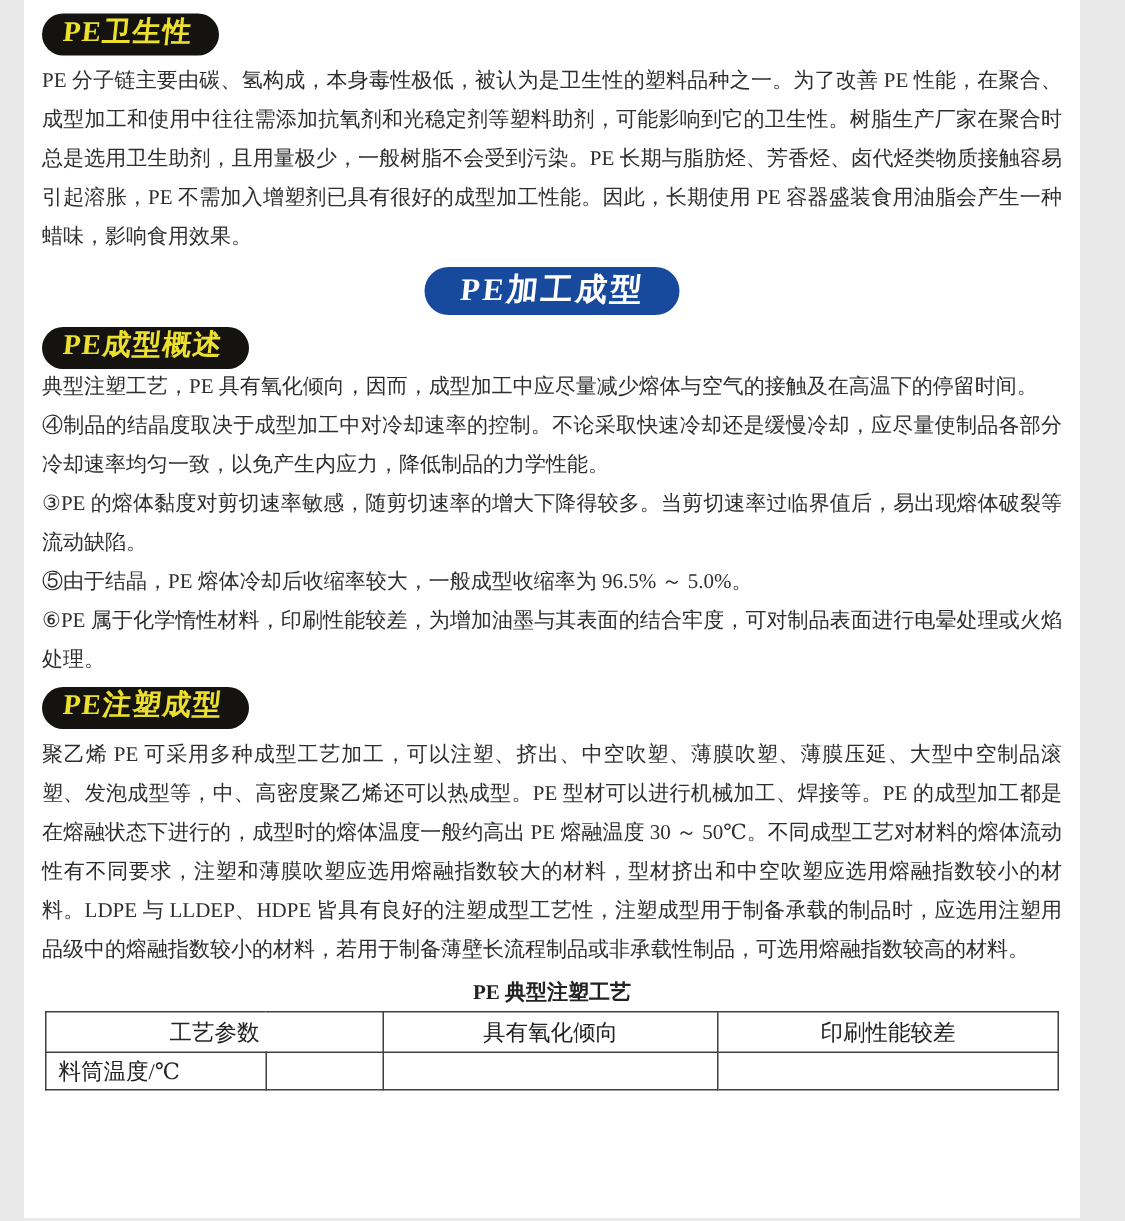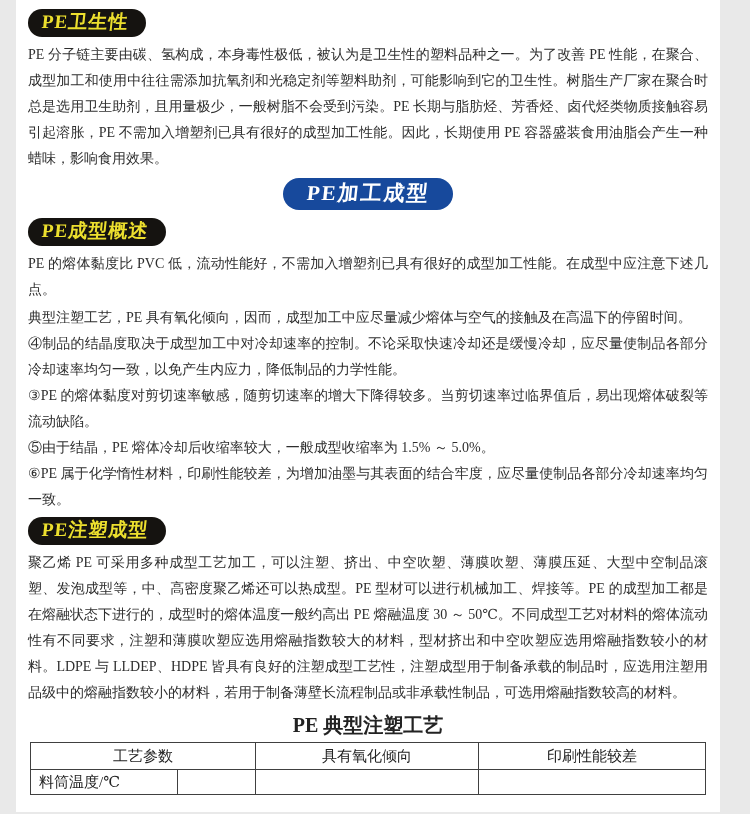--- a/index.html
+++ b/index.html
@@ -46,21 +46,21 @@
     font-size:14px;
     line-height:26px;
     text-align:justify;
     color:#2e2e2e;
   }
   p.pt { margin:0; }
   .sec { margin-top:4px; }
   .tbl-title {
     text-align:center;
     font-weight:bold;
-    font-size:20px;
+    font-size:14px;
     color:#222;
     margin:6px 0 3px 0;
   }
   table.process {
     border-collapse:collapse;
     margin:0 auto;
     width:676px;
     table-layout:fixed;
   }
   table.process th, table.process td {
@@ -96,26 +96,25 @@
     <span class="badge"><span class="slant">PE卫生性</span></span>
     <p class="body-text">PE 分子链主要由碳、氢构成，本身毒性极低，被认为是卫生性的塑料品种之一。为了改善 PE 性能，在聚合、成型加工和使用中往往需添加抗氧剂和光稳定剂等塑料助剂，可能影响到它的卫生性。树脂生产厂家在聚合时总是选用卫生助剂，且用量极少，一般树脂不会受到污染。PE 长期与脂肪烃、芳香烃、卤代烃类物质接触容易引起溶胀，PE 不需加入增塑剂已具有很好的成型加工性能。因此，长期使用 PE 容器盛装食用油脂会产生一种蜡味，影响食用效果。</p>
   </div>
 
   <div class="badge-center-wrap">
     <span class="badge-center"><span class="slant">PE加工成型</span></span>
   </div>
 
   <div class="sec">
     <span class="badge"><span class="slant">PE成型概述</span></span>
-    <p class="body-text">PE 的熔体黏度比 PVC 低，流动性能好，不需加入增塑剂已具有很好的成型加工性能。在成型中应注意下述几点。</p>
     <p class="body-text pt">典型注塑工艺，PE 具有氧化倾向，因而，成型加工中应尽量减少熔体与空气的接触及在高温下的停留时间。</p>
     <p class="body-text pt">④制品的结晶度取决于成型加工中对冷却速率的控制。不论采取快速冷却还是缓慢冷却，应尽量使制品各部分冷却速率均匀一致，以免产生内应力，降低制品的力学性能。</p>
     <p class="body-text pt">③PE 的熔体黏度对剪切速率敏感，随剪切速率的增大下降得较多。当剪切速率过临界值后，易出现熔体破裂等流动缺陷。</p>
-    <p class="body-text pt">⑤由于结晶，PE 熔体冷却后收缩率较大，一般成型收缩率为 1.5% ～ 5.0%。</p>
-    <p class="body-text pt">⑥PE 属于化学惰性材料，印刷性能较差，为增加油墨与其表面的结合牢度，应尽量使制品各部分冷却速率均匀一致。</p>
+    <p class="body-text pt">⑤由于结晶，PE 熔体冷却后收缩率较大，一般成型收缩率为 96.5% ～ 5.0%。</p>
+    <p class="body-text pt">⑥PE 属于化学惰性材料，印刷性能较差，为增加油墨与其表面的结合牢度，可对制品表面进行电晕处理或火焰处理。</p>
   </div>
 
   <div class="sec">
     <span class="badge"><span class="slant">PE注塑成型</span></span>
     <p class="body-text">聚乙烯 PE 可采用多种成型工艺加工，可以注塑、挤出、中空吹塑、薄膜吹塑、薄膜压延、大型中空制品滚塑、发泡成型等，中、高密度聚乙烯还可以热成型。PE 型材可以进行机械加工、焊接等。PE 的成型加工都是在熔融状态下进行的，成型时的熔体温度一般约高出 PE 熔融温度 30 ～ 50℃。不同成型工艺对材料的熔体流动性有不同要求，注塑和薄膜吹塑应选用熔融指数较大的材料，型材挤出和中空吹塑应选用熔融指数较小的材料。LDPE 与 LLDEP、HDPE 皆具有良好的注塑成型工艺性，注塑成型用于制备承载的制品时，应选用注塑用品级中的熔融指数较小的材料，若用于制备薄壁长流程制品或非承载性制品，可选用熔融指数较高的材料。</p>
   </div>
 
   <div class="tbl-title">PE 典型注塑工艺</div>
 
   <table class="process">

